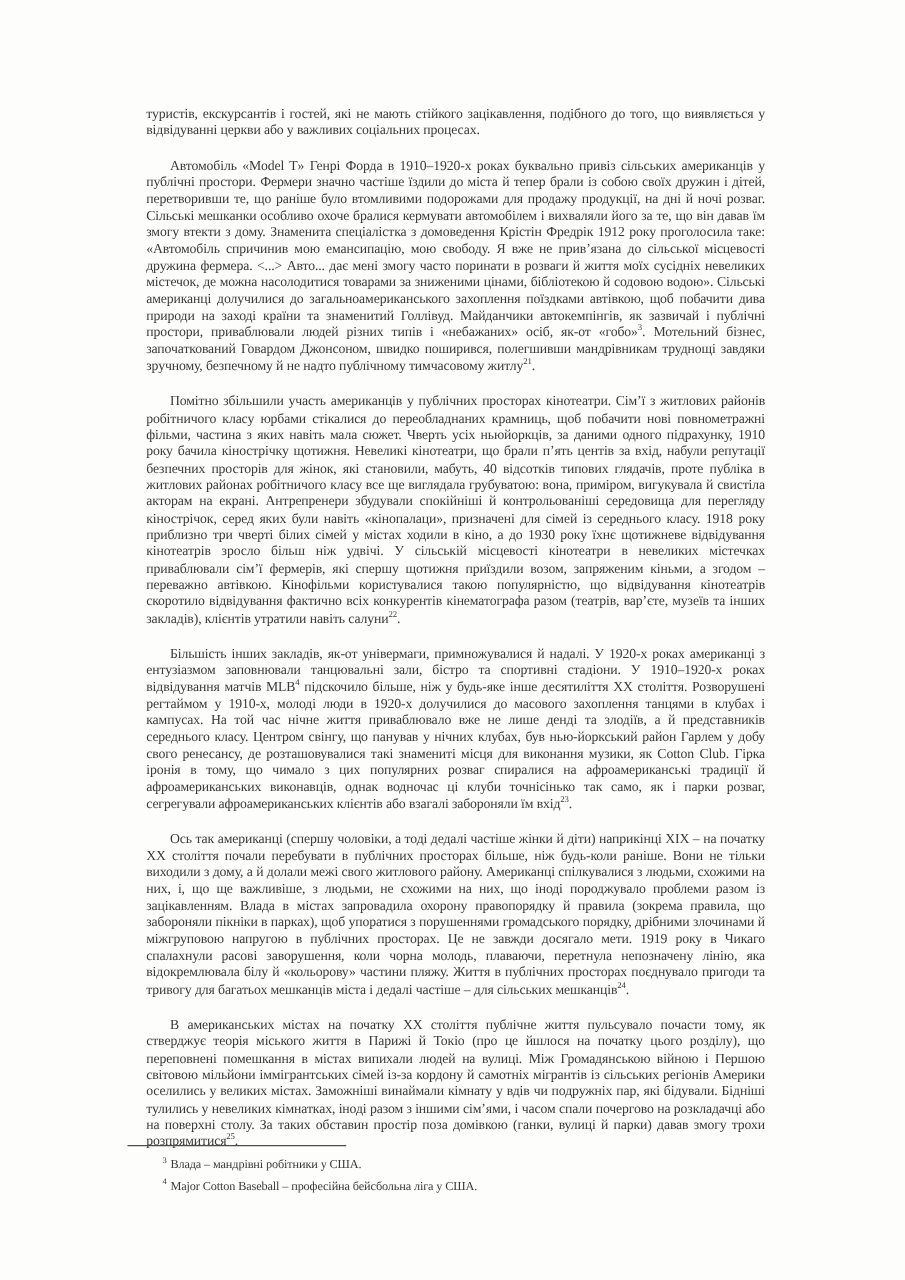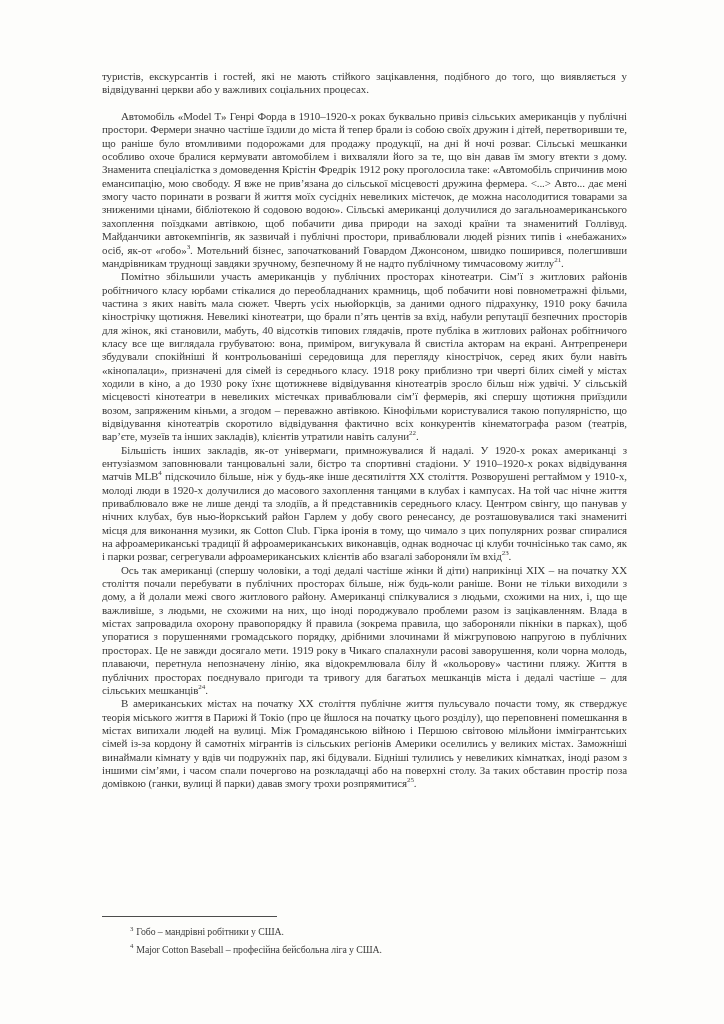--- a/index.html
+++ b/index.html
@@ -17,21 +17,21 @@
   }
   .text-body {
     position: absolute;
     left: 102px; top: 70px;
     width: 525px;
     font-size: 11px;
     line-height: 13.35px;
     text-align: justify;
     letter-spacing: -0.1px;
   }
-  p.para { margin: 0; padding: 0; }
+  p.para { margin: 15px; padding: 0; }
   p.para.indent { text-indent: 19px; }
   p.para.space-before { margin-top: 13.4px; }
   sup.fn-ref {
     font-size: 7px;
     line-height: 0;
     vertical-align: super;
   }
   .footnote-area {
     position: absolute;
     left: 102px; top: 916px;
@@ -66,17 +66,17 @@
       <p class="para"><span>туристів, екскурсантів і гостей, які не мають стійкого зацікавлення, подібного до того, що виявляється у відвідуванні церкви або у важливих соціальних процесах.</span></p>
       <p class="para indent space-before"><span>Автомобіль «Model T» Генрі Форда в 1910–1920-х роках буквально привіз сільських американців у публічні простори. Фермери значно частіше їздили до міста й тепер брали із собою своїх дружин і дітей, перетворивши те, що раніше було втомливими подорожами для продажу продукції, на дні й ночі розваг. Сільські мешканки особливо охоче бралися кермувати автомобілем і вихваляли його за те, що він давав їм змогу втекти з дому. Знаменита спеціалістка з домоведення Крістін Фредрік 1912 року проголосила таке: «Автомобіль спричинив мою емансипацію, мою свободу. Я вже не прив’язана до сільської місцевості дружина фермера. &lt;...&gt; Авто... дає мені змогу часто поринати в розваги й життя моїх сусідніх невеликих містечок, де можна насолодитися товарами за зниженими цінами, бібліотекою й содовою водою». Сільські американці долучилися до загальноамериканського захоплення поїздками автівкою, щоб побачити дива природи на заході країни та знаменитий Голлівуд. Майданчики автокемпінгів, як зазвичай і публічні простори, приваблювали людей різних типів і «небажаних» осіб, як-от «гобо»</span><sup class="fn-ref">3</sup><span>. Мотельний бізнес, започаткований Говардом Джонсоном, швидко поширився, полегшивши мандрівникам труднощі завдяки зручному, безпечному й не надто публічному тимчасовому житлу</span><sup class="fn-ref">21</sup><span>.</span></p>
       <p class="para indent"><span>Помітно збільшили участь американців у публічних просторах кінотеатри. Сім’ї з житлових районів робітничого класу юрбами стікалися до переобладнаних крамниць, щоб побачити нові повнометражні фільми, частина з яких навіть мала сюжет. Чверть усіх ньюйоркців, за даними одного підрахунку, 1910 року бачила кінострічку щотижня. Невеликі кінотеатри, що брали п’ять центів за вхід, набули репутації безпечних просторів для жінок, які становили, мабуть, 40 відсотків типових глядачів, проте публіка в житлових районах робітничого класу все ще виглядала грубуватою: вона, приміром, вигукувала й свистіла акторам на екрані. Антрепренери збудували спокійніші й контрольованіші середовища для перегляду кінострічок, серед яких були навіть «кінопалаци», призначені для сімей із середнього класу. 1918 року приблизно три чверті білих сімей у містах ходили в кіно, а до 1930 року їхнє щотижневе відвідування кінотеатрів зросло більш ніж удвічі. У сільській місцевості кінотеатри в невеликих містечках приваблювали сім’ї фермерів, які спершу щотижня приїздили возом, запряженим кіньми, а згодом – переважно автівкою. Кінофільми користувалися такою популярністю, що відвідування кінотеатрів скоротило відвідування фактично всіх конкурентів кінематографа разом (театрів, вар’єте, музеїв та інших закладів), клієнтів утратили навіть салуни</span><sup class="fn-ref">22</sup><span>.</span></p>
       <p class="para indent"><span>Більшість інших закладів, як-от універмаги, примножувалися й надалі. У 1920-х роках американці з ентузіазмом заповнювали танцювальні зали, бістро та спортивні стадіони. У 1910–1920-х роках відвідування матчів MLB</span><sup class="fn-ref">4</sup><span> підскочило більше, ніж у будь-яке інше десятиліття XX століття. Розворушені регтаймом у 1910-х, молоді люди в 1920-х долучилися до масового захоплення танцями в клубах і кампусах. На той час нічне життя приваблювало вже не лише денді та злодіїв, а й представників середнього класу. Центром свінгу, що панував у нічних клубах, був нью-йоркський район Гарлем у добу свого ренесансу, де розташовувалися такі знамениті місця для виконання музики, як Cotton Club. Гірка іронія в тому, що чимало з цих популярних розваг спиралися на афроамериканські традиції й афроамериканських виконавців, однак водночас ці клуби точнісінько так само, як і парки розваг, сегрегували афроамериканських клієнтів або взагалі забороняли їм вхід</span><sup class="fn-ref">23</sup><span>.</span></p>
       <p class="para indent"><span>Ось так американці (спершу чоловіки, а тоді дедалі частіше жінки й діти) наприкінці XIX – на початку XX століття почали перебувати в публічних просторах більше, ніж будь-коли раніше. Вони не тільки виходили з дому, а й долали межі свого житлового району. Американці спілкувалися з людьми, схожими на них, і, що ще важливіше, з людьми, не схожими на них, що іноді породжувало проблеми разом із зацікавленням. Влада в містах запровадила охорону правопорядку й правила (зокрема правила, що забороняли пікніки в парках), щоб упоратися з порушеннями громадського порядку, дрібними злочинами й міжгруповою напругою в публічних просторах. Це не завжди досягало мети. 1919 року в Чикаго спалахнули расові заворушення, коли чорна молодь, плаваючи, перетнула непозначену лінію, яка відокремлювала білу й «кольорову» частини пляжу. Життя в публічних просторах поєднувало пригоди та тривогу для багатьох мешканців міста і дедалі частіше – для сільських мешканців</span><sup class="fn-ref">24</sup><span>.</span></p>
       <p class="para indent"><span>В американських містах на початку XX століття публічне життя пульсувало почасти тому, як стверджує теорія міського життя в Парижі й Токіо (про це йшлося на початку цього розділу), що переповнені помешкання в містах випихали людей на вулиці. Між Громадянською війною і Першою світовою мільйони іммігрантських сімей із-за кордону й самотніх мігрантів із сільських регіонів Америки оселились у великих містах. Заможніші винаймали кімнату у вдів чи подружніх пар, які бідували. Бідніші тулились у невеликих кімнатках, іноді разом з іншими сім’ями, і часом спали почергово на розкладачці або на поверхні столу. За таких обставин простір поза домівкою (ганки, вулиці й парки) давав змогу трохи розпрямитися</span><sup class="fn-ref">25</sup><span>.</span></p>
     </div>
   <div class="footnote-area">
     <div class="fn-separator"></div>
     <div id="footnote-list">
-        <p class="footnote"><sup class="fn-marker">3</sup><span>Гобо – мандрівні робітники у США.</span></p>
+        <p class="footnote"><sup class="fn-marker">3</sup><span>Влада – мандрівні робітники у США.</span></p>
         <p class="footnote"><sup class="fn-marker">4</sup><span>Major Cotton Baseball – професійна бейсбольна ліга у США.</span></p>
       </div>
   </div>
 </div>
 
 </body></html>

